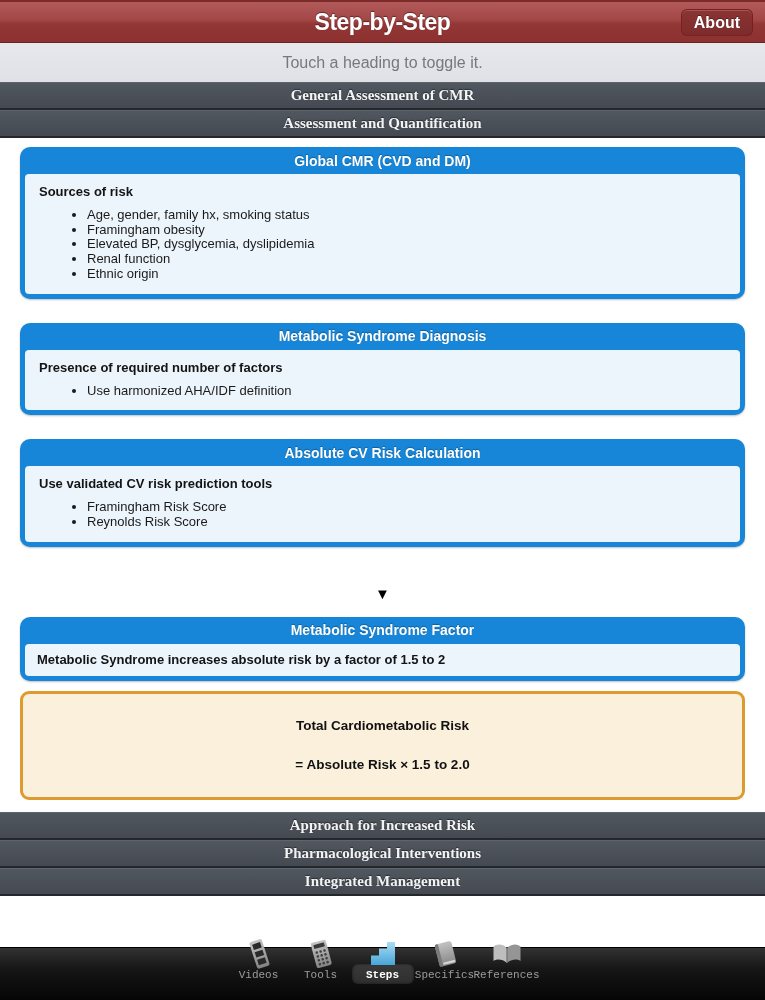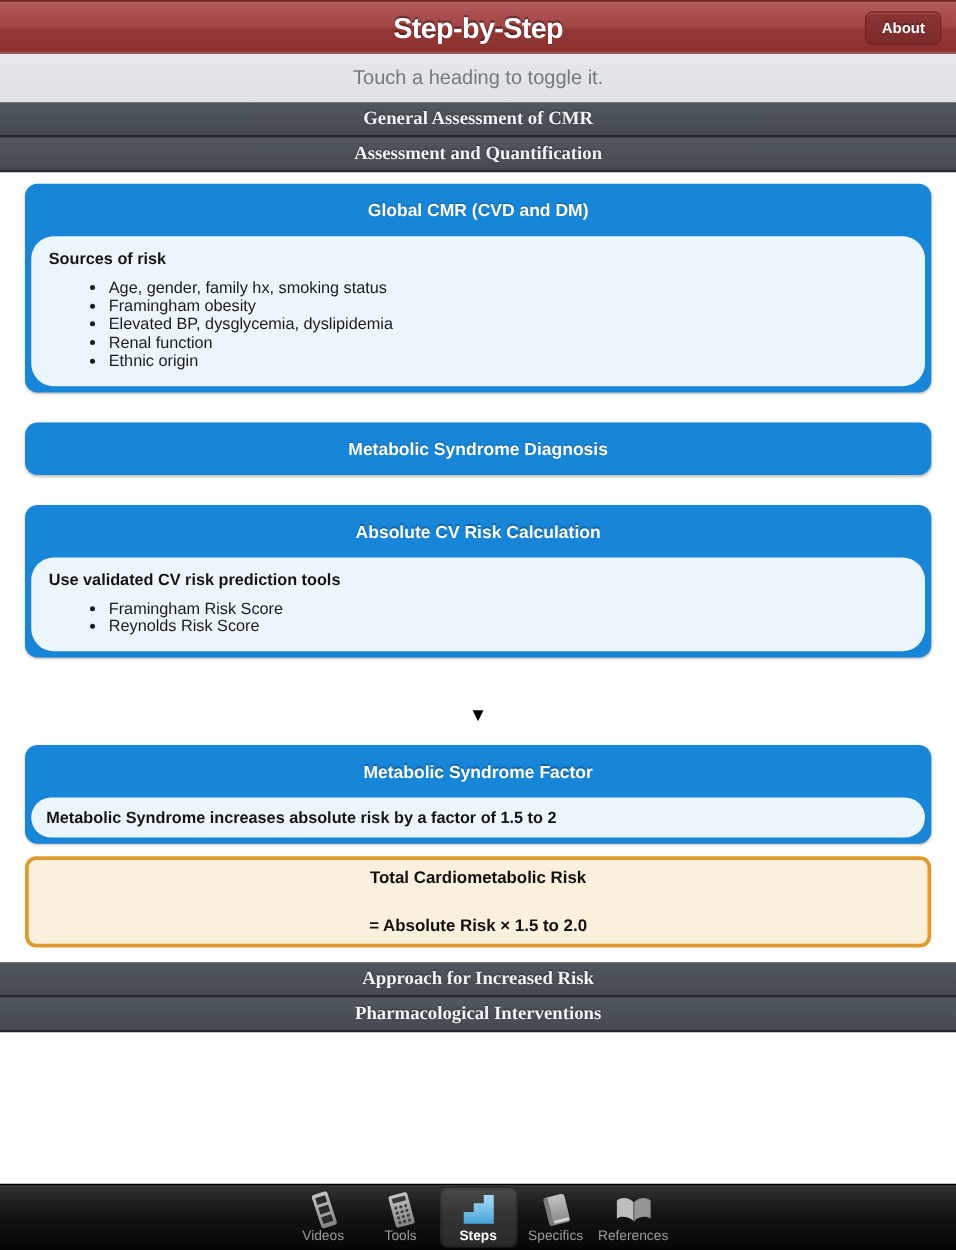--- a/index.html
+++ b/index.html
@@ -16,21 +16,21 @@
   }
   .nav-title {
     color:#fff; font-size:23px; font-weight:bold; letter-spacing:-0.5px;
     text-shadow:0 -1px 1px rgba(0,0,0,0.45);
   }
   .about-btn {
     position:absolute; right:12px; top:7px; height:27px; padding:0 12px;
     background:linear-gradient(#8c3434, #7c2b2b);
     border:1px solid rgba(120,30,30,0.9); border-radius:6px;
     box-shadow:inset 0 1px 0 rgba(255,255,255,0.18);
-    color:#fff; font-size:12px; font-weight:bold; line-height:25px;
+    color:#fff; font-size:16px; font-weight:bold; line-height:25px;
     text-shadow:0 -1px 0 rgba(0,0,0,0.4); cursor:pointer;
   }
 
   
   .instruction {
     height:39px; flex:0 0 auto; background:linear-gradient(#e6e8ec, #dfe1e6);
     display:flex; align-items:center; justify-content:center;
     color:#75787d; font-size:16px;
   }
 
@@ -46,61 +46,61 @@
   }
   .section-bar:last-child { margin-bottom:0; }
 
   
   .content { flex:0 0 auto; background:#fff; padding-top:9px; }
   .card {
     margin:0 20px 24px 20px; background:#1886d8; border-radius:10px;
     box-shadow:0 1px 2px rgba(0,0,0,0.25); overflow:hidden;
   }
   .card-header {
-    height:42px; display:flex; align-items:center; justify-content:center;
+    height:27px; display:flex; align-items:center; justify-content:center;
     color:#fff; font-size:14px; font-weight:bold;
     text-shadow:0 -1px 1px rgba(0,0,0,0.3);
   }
   .card-body {
-    margin:0 5px 5px 5px; background:#edf5fc; border-radius:18px;
+    margin:0 5px 5px 5px; background:#edf5fc; border-radius:4px;
     padding:10px 14px 12px 14px; color:#141414; font-size:13px;
   }
   .card-lead { font-weight:bold; font-size:13px; line-height:16px; }
   .card-bullets { margin:8px 0 0 48px; line-height:14.7px; }
   .card-bullets li { font-size:13px; color:#1a1a1a; }
   .card.slim { margin-bottom:10px; }
   .card.slim .card-body { padding:8px 0 8px 12px; }
 
   .flow-arrow {
     height:46px; display:flex; align-items:center; justify-content:center;
     color:#000; font-size:15px;
   }
 
   
   .result-box {
     margin:0 20px 12px 20px; background:#fbf0dc;
     border:3px solid #dd9b2f; border-radius:9px;
-    padding:6px 10px; text-align:center;
+    padding:24px 10px; text-align:center;
   }
   .result-line { font-size:13.5px; font-weight:bold; color:#111; line-height:16px; }
   .result-line + .result-line { margin-top:23px; }
 
   .filler { flex:1 1 auto; background:#fff; }
 
   
   .tabbar {
     flex:0 0 auto; height:53px;
     background:linear-gradient(#323232 0%, #161616 40%, #050505 100%);
     border-top:1px solid #000;
     display:flex; align-items:stretch; justify-content:center;
   }
   .tab {
     width:62px; display:flex; flex-direction:column; align-items:center;
     justify-content:flex-end; padding:3px 0 3px 0; cursor:pointer;
-    border-radius:6px; margin:2px 0;
+    border-radius:6px; margin:16px 0;font-family:Liberation Mono, monospace;
   }
   .tab.active { background:rgba(255,255,255,0.14); box-shadow:inset 0 0 3px rgba(0,0,0,0.6); }
   .tab-icon { height:31px; display:flex; align-items:center; justify-content:center; }
   .tab-label { font-size:11px; color:#9c9c9c; line-height:12px; }
   .tab.active .tab-label { color:#fff; font-weight:bold; }
 </style>
 </head>
 <body>
 
 <div class="page">
@@ -130,20 +130,26 @@
             <li>Framingham obesity</li>
             <li>Elevated BP, dysglycemia, dyslipidemia</li>
             <li>Renal function</li>
             <li>Ethnic origin</li>
           </ul>
       </div>
     </div>
 
     <div class="card">
       <div class="card-header">Metabolic Syndrome Diagnosis</div>
+      <div class="card-body">
+        <div class="card-lead">Presence of required number of factors</div>
+        <ul class="card-bullets">
+            <li>Use harmonized AHA/IDF definition</li>
+          </ul>
+      </div>
     </div>
 
     <div class="card">
       <div class="card-header">Absolute CV Risk Calculation</div>
       <div class="card-body">
         <div class="card-lead">Use validated CV risk prediction tools</div>
         <ul class="card-bullets">
             <li>Framingham Risk Score</li>
             <li>Reynolds Risk Score</li>
           </ul>
@@ -162,20 +168,21 @@
     <div class="result-box">
       <div class="result-line">Total Cardiometabolic Risk</div>
       <div class="result-line">= Absolute Risk × 1.5 to 2.0</div>
     </div>
 
   </div>
 
   <div class="bar-group">
     <div class="section-bar">Approach for Increased Risk</div>
     <div class="section-bar">Pharmacological Interventions</div>
+    <div class="section-bar">Integrated Management</div>
   </div>
 
   <div class="filler"></div>
 
   <div class="tabbar">
 
     <div class="tab">
       <span class="tab-icon">
         <svg width="32" height="30" viewBox="0 0 32 30">
           <defs>

